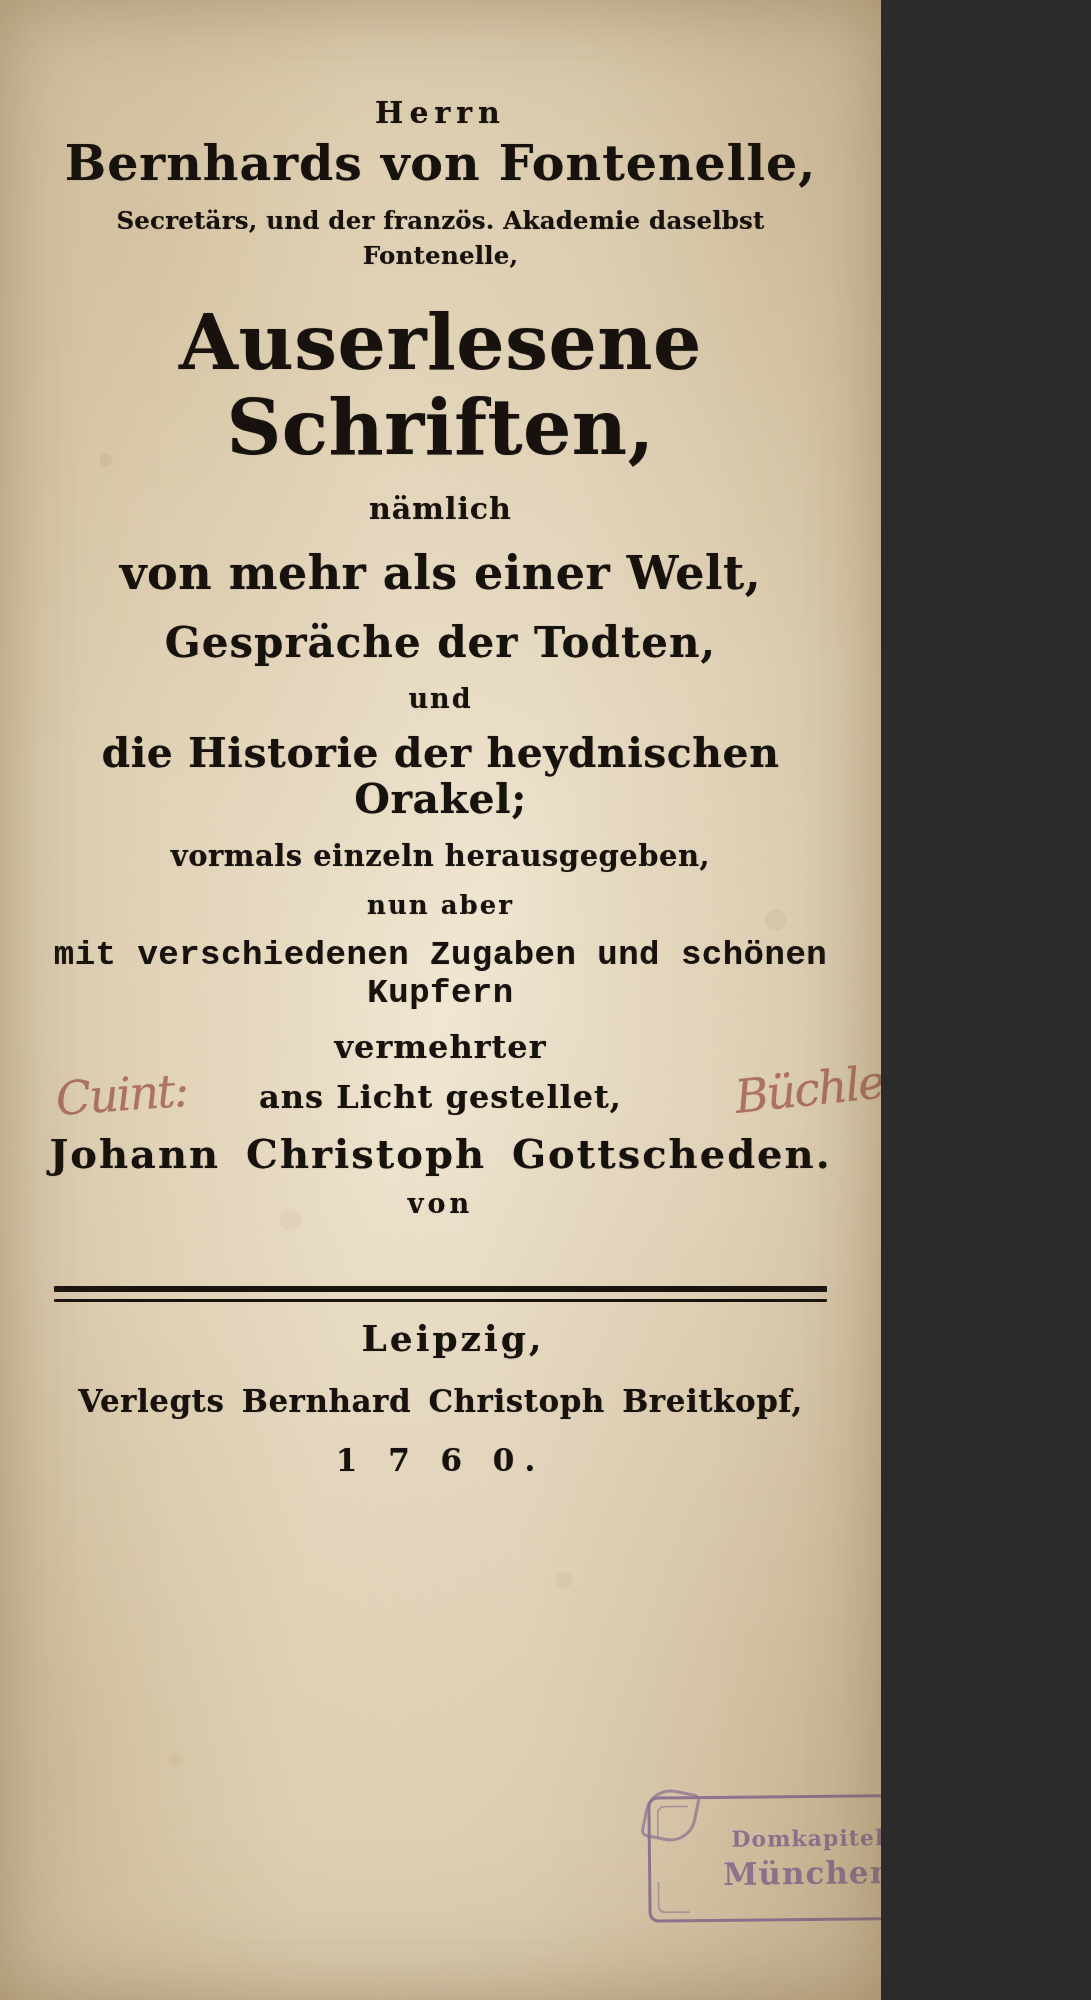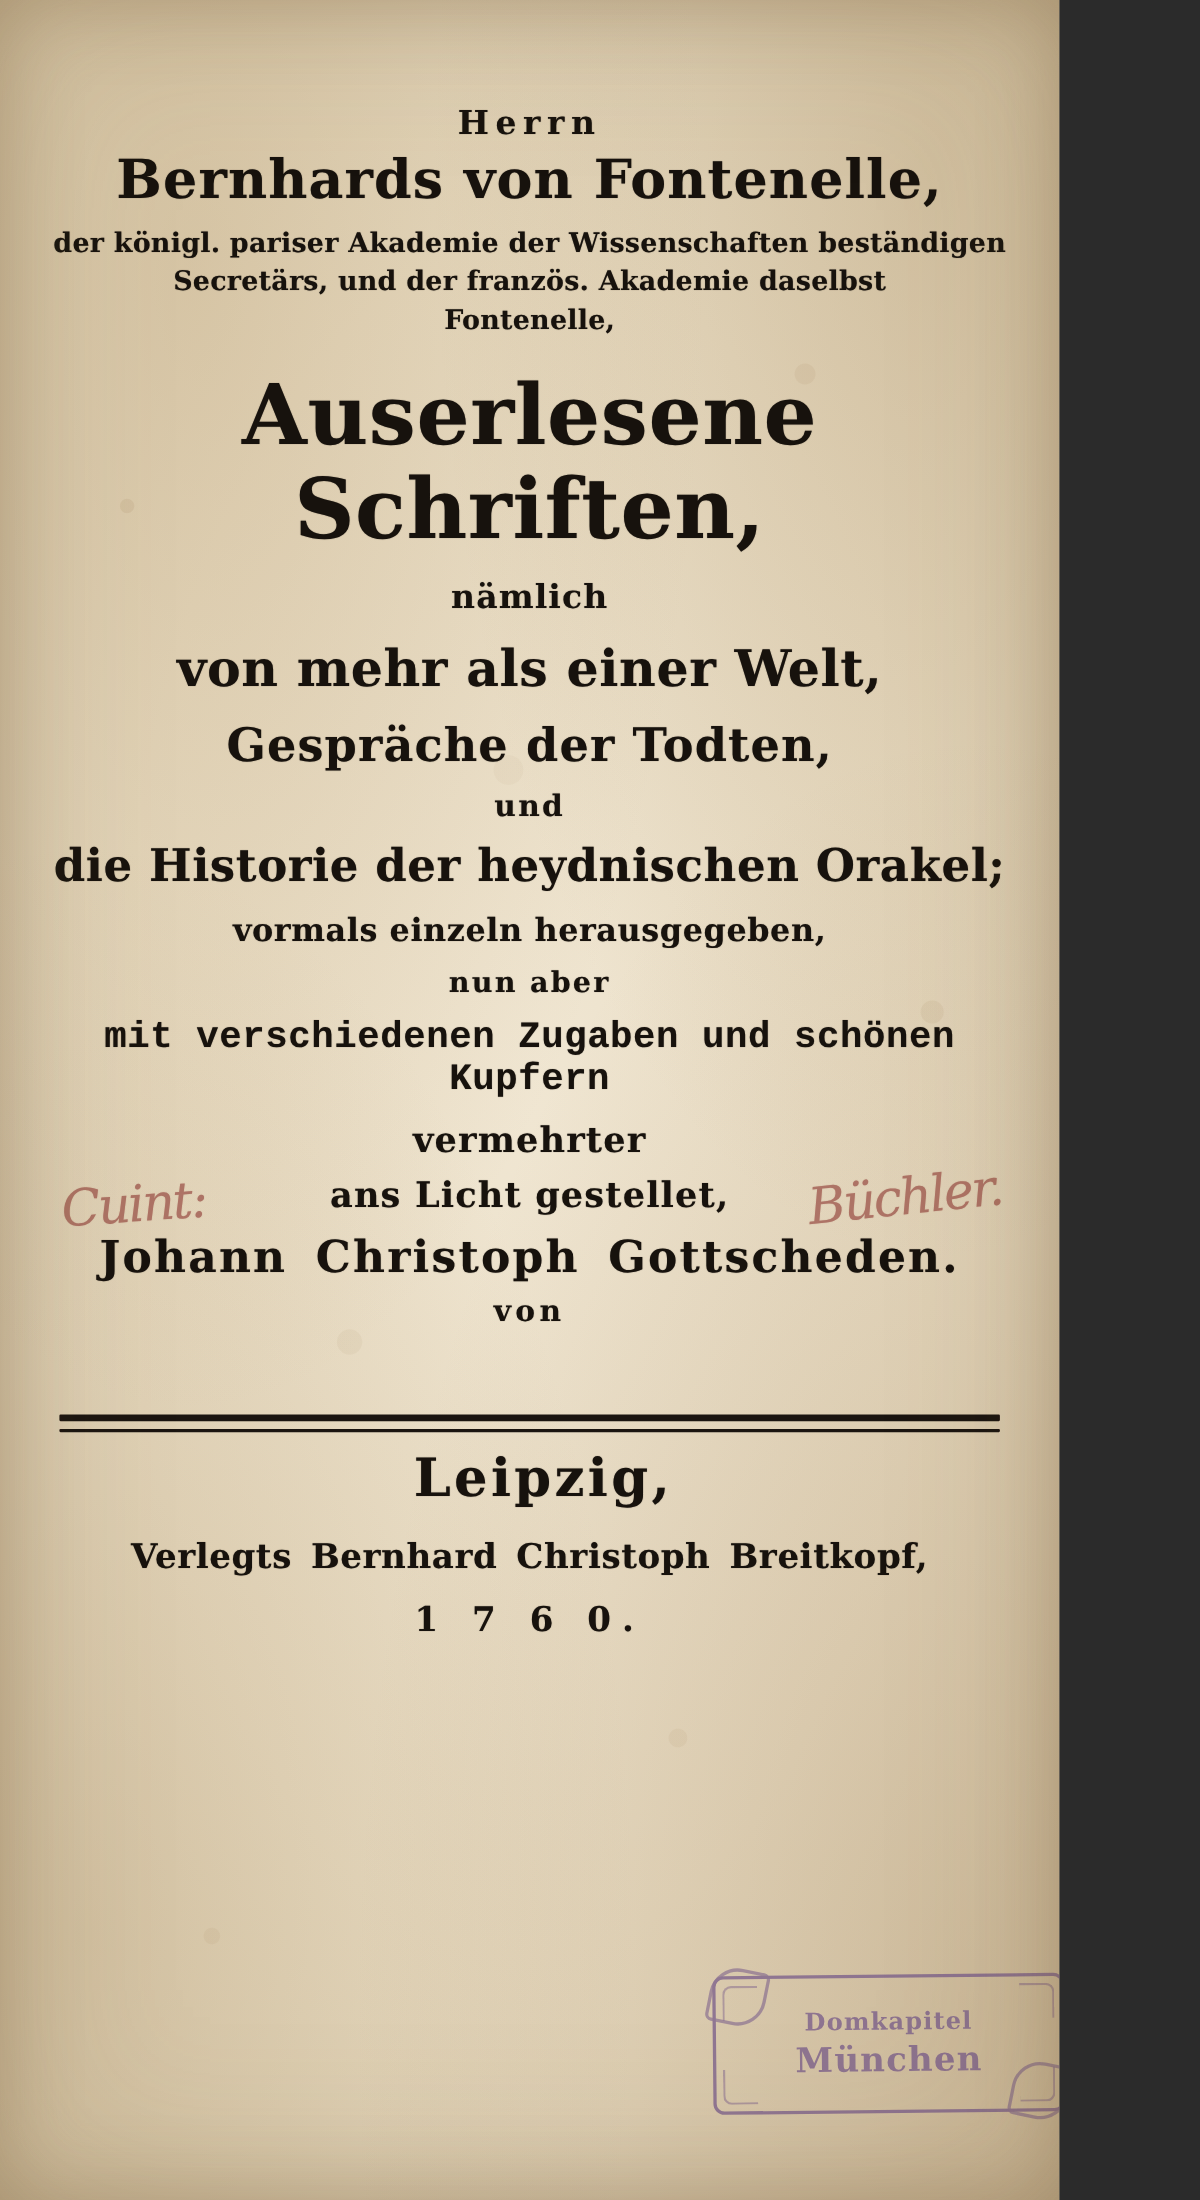--- a/index.html
+++ b/index.html
@@ -10,21 +10,21 @@
   body {
     width: 1091px;
     height: 2000px;
     overflow: hidden;
     font-family: "DejaVu Serif", serif;
   }
 
   
   .page {
     position: relative;
-    width: 963px;
+    width: 881px;
     height: 2000px;
     background:
       radial-gradient(ellipse at 18% 12%, rgba(180,150,105,0.30) 0%, rgba(180,150,105,0.0) 42%),
       radial-gradient(ellipse at 88% 8%,  rgba(168,138,95,0.30) 0%, rgba(168,138,95,0.0) 38%),
       radial-gradient(ellipse at 92% 92%, rgba(160,128,88,0.32) 0%, rgba(160,128,88,0.0) 45%),
       radial-gradient(ellipse at 8% 88%,  rgba(168,138,95,0.28) 0%, rgba(168,138,95,0.0) 40%),
       radial-gradient(ellipse at 50% 50%, #f0e6d2 0%, #e8dcc3 55%, #dccfb2 100%);
     overflow: hidden;
   }
   
@@ -95,21 +95,21 @@
   .rule-thin  { height: 3px; background: #1a1410; margin-top: 7px; border-radius: 1px; }
 
   
   .imprint {
     position: absolute;
     left: 0; right: 0;
     top: 1318px;
     text-align: center;
     color: #17120d;
   }
-  .i-city { font-size: 48px; font-weight: 700; letter-spacing: 3px; margin-bottom: 26px; padding-left: 25px; }
+  .i-city { font-size: 36px; font-weight: 700; letter-spacing: 3px; margin-bottom: 26px; padding-left: 25px; }
   .i-pub  { font-size: 31px; font-weight: 700; letter-spacing: .5px; word-spacing: 6px; margin-bottom: 24px; }
   .i-year { font-size: 31px; font-weight: 700; letter-spacing: 10px; }
 
   
   .hand {
     position: absolute;
     font-family: "DejaVu Serif", serif;
     font-style: italic;
     color: #9a4f46;
     opacity: .72;
@@ -182,21 +182,20 @@
 <div class="page">
 
   <div class="grain"></div>
 
   <div class="title-block">
 
     <div class="fraktur l-herrn">Herrn</div>
 
     <div class="fraktur l-author">Bernhards von Fontenelle,</div>
 
-    <div class="fraktur l-sub">der königl. pariser Akademie der Wissenschaften beständigen</div>
     <div class="fraktur l-sub">Secretärs, und der französ. Akademie daselbst</div>
     <div class="fraktur l-sub">Fontenelle,</div>
 
     <div class="fraktur l-main">Auserlesene Schriften,</div>
 
     <div class="fraktur l-namlich">nämlich</div>
 
     <div class="fraktur l-work1">von mehr als einer Welt,</div>
     <div class="fraktur l-work2">Gespräche der Todten,</div>
 

